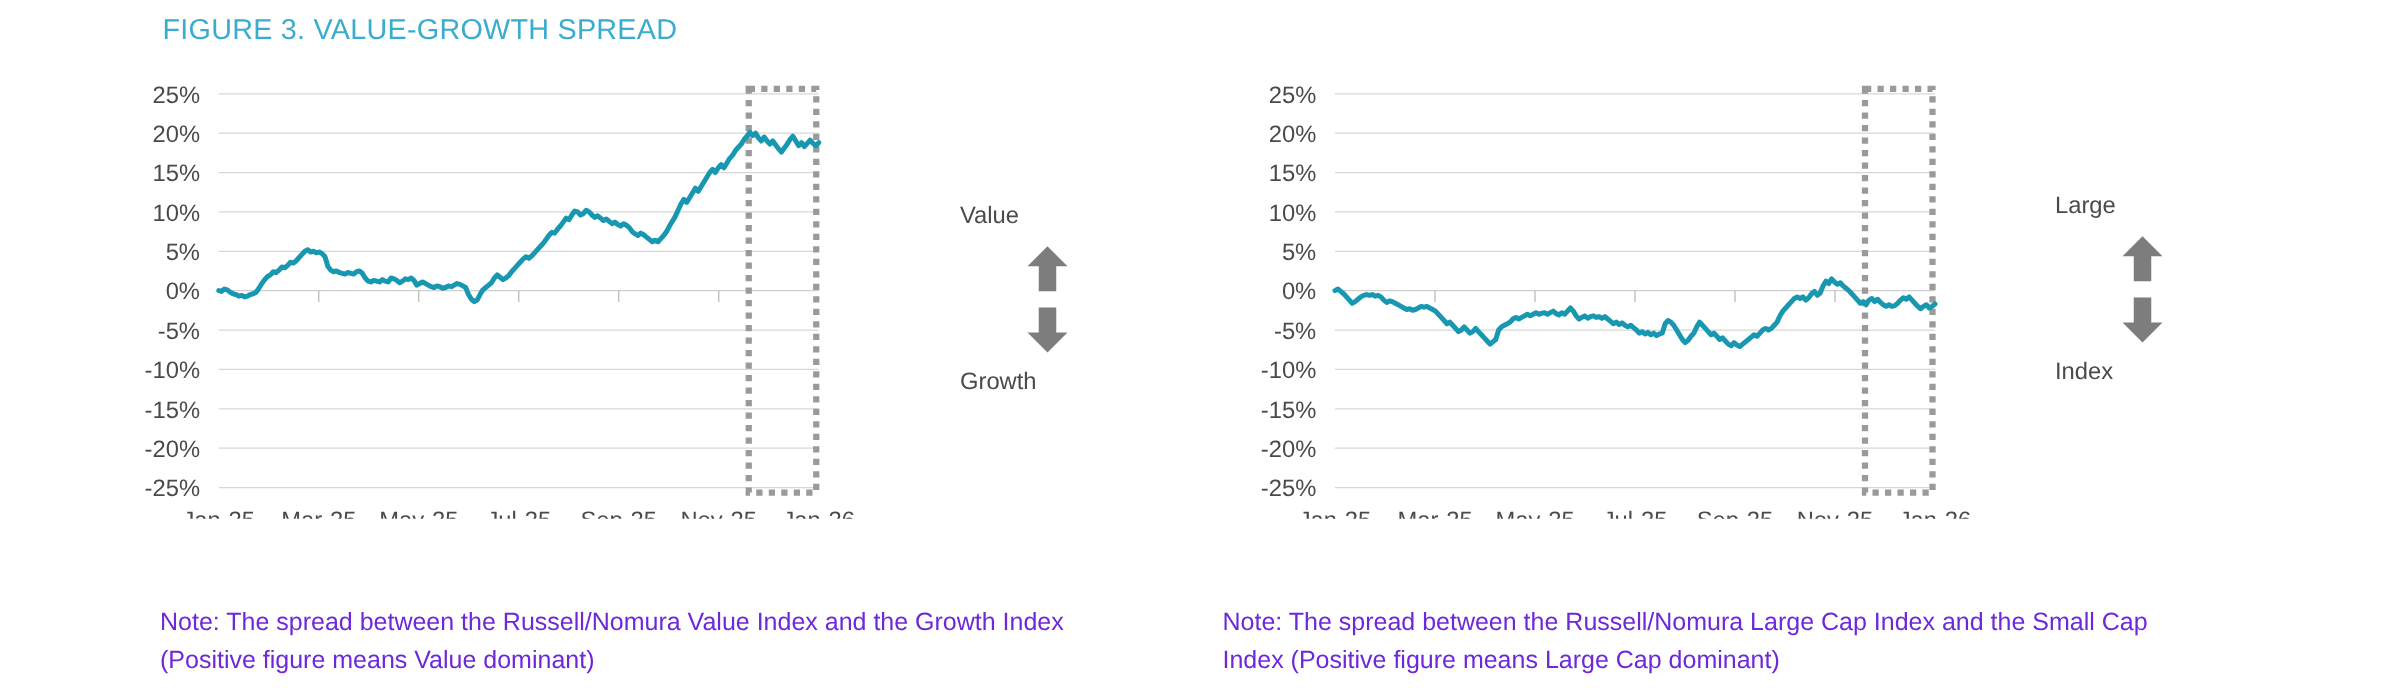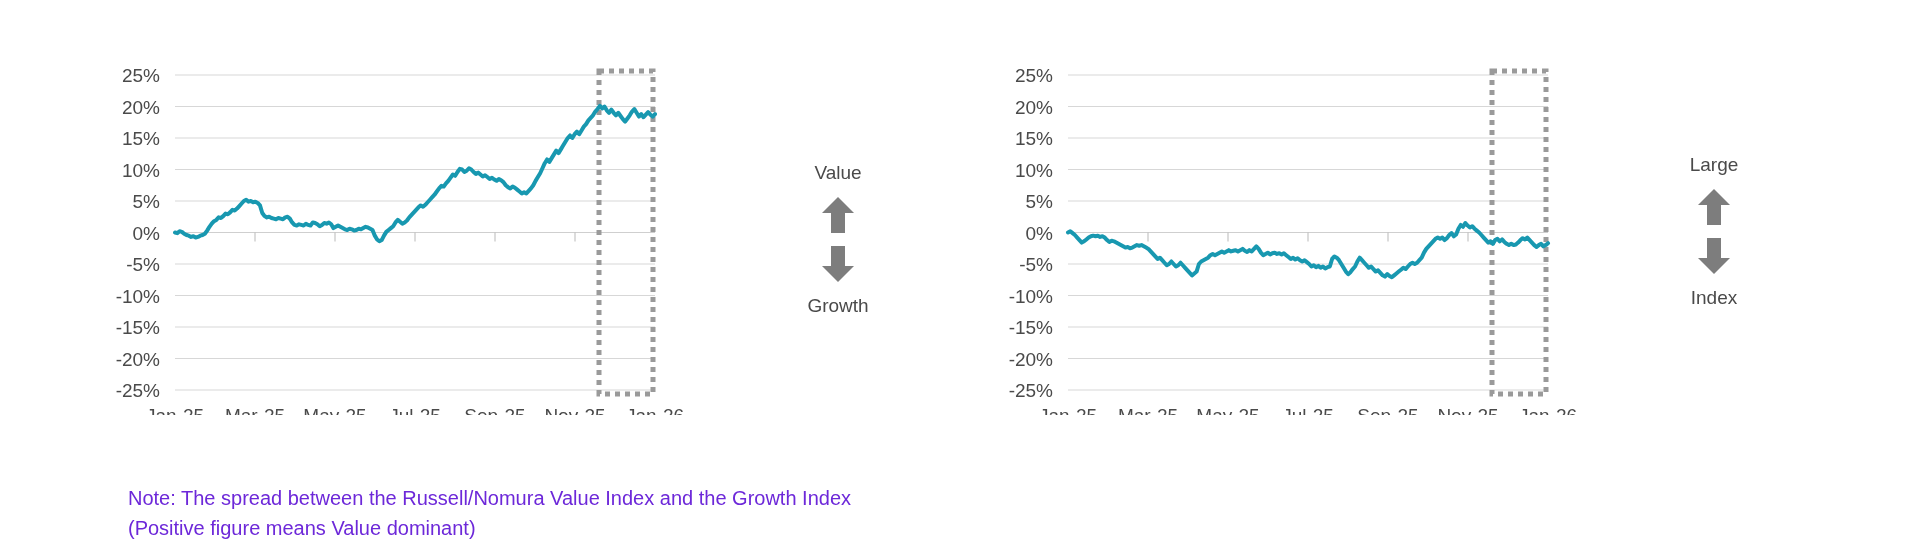--- a/index.html
+++ b/index.html
@@ -77,21 +77,20 @@
   .highlight-box {
     fill: none;
     stroke: #9a9a9a;
     stroke-width: 5;
     stroke-dasharray: 5 5;
   }
 
   .legend {
     position: absolute;
     width: 140px;
-    text-align: center;
   }
   .legend .lg-text {
     font-size: 19px;
     color: #4a4a4a;
     line-height: 26px;
     white-space: nowrap;
   }
   .legend .arrow {
     display: block;
     margin: 9px auto 9px auto;
@@ -104,20 +103,21 @@
     color: #6d28d9;
     width: 730px;
   }
 </style>
 </head>
 <body>
 
 <div class="page">
 
   <div class="figure left">
+    <div class="fig-title">FIGURE 3. VALUE-GROWTH SPREAD</div>
     <div class="chart-wrap" id="chart-0">
         <svg width="960" height="360" viewBox="0 0 960 360" class="chart">
           <line x1="175" y1="20" x2="655" y2="20" class="gridline"></line>
           <text x="160" y="27" class="ylabel">25%</text>
           <line x1="175" y1="51.5" x2="655" y2="51.5" class="gridline"></line>
           <text x="160" y="58.5" class="ylabel">20%</text>
           <line x1="175" y1="83" x2="655" y2="83" class="gridline"></line>
           <text x="160" y="90" class="ylabel">15%</text>
           <line x1="175" y1="114.5" x2="655" y2="114.5" class="gridline"></line>
           <text x="160" y="121.5" class="ylabel">10%</text>
@@ -208,15 +208,16 @@
     <div class="legend" style="left:684px; top:152px;">
       <div class="lg-text">Large</div>
       <svg class="arrow" width="36" height="40" viewBox="0 0 36 40">
         <polygon points="18,2 34,18 25,18 25,38 11,38 11,18 2,18" fill="#7d7d7d"></polygon>
       </svg>
       <svg class="arrow" width="36" height="40" viewBox="0 0 36 40">
         <polygon points="18,38 34,22 25,22 25,2 11,2 11,22 2,22" fill="#7d7d7d"></polygon>
       </svg>
       <div class="lg-text">Index</div>
     </div>
+    <div class="note" style="left:18px; top:483px; width:780px;">Note: The spread between the Russell/Nomura Large Cap Index and the Small Cap Index (Positive figure means Large Cap dominant)</div>
   </div>
 
 </div>
 
 </body></html>

